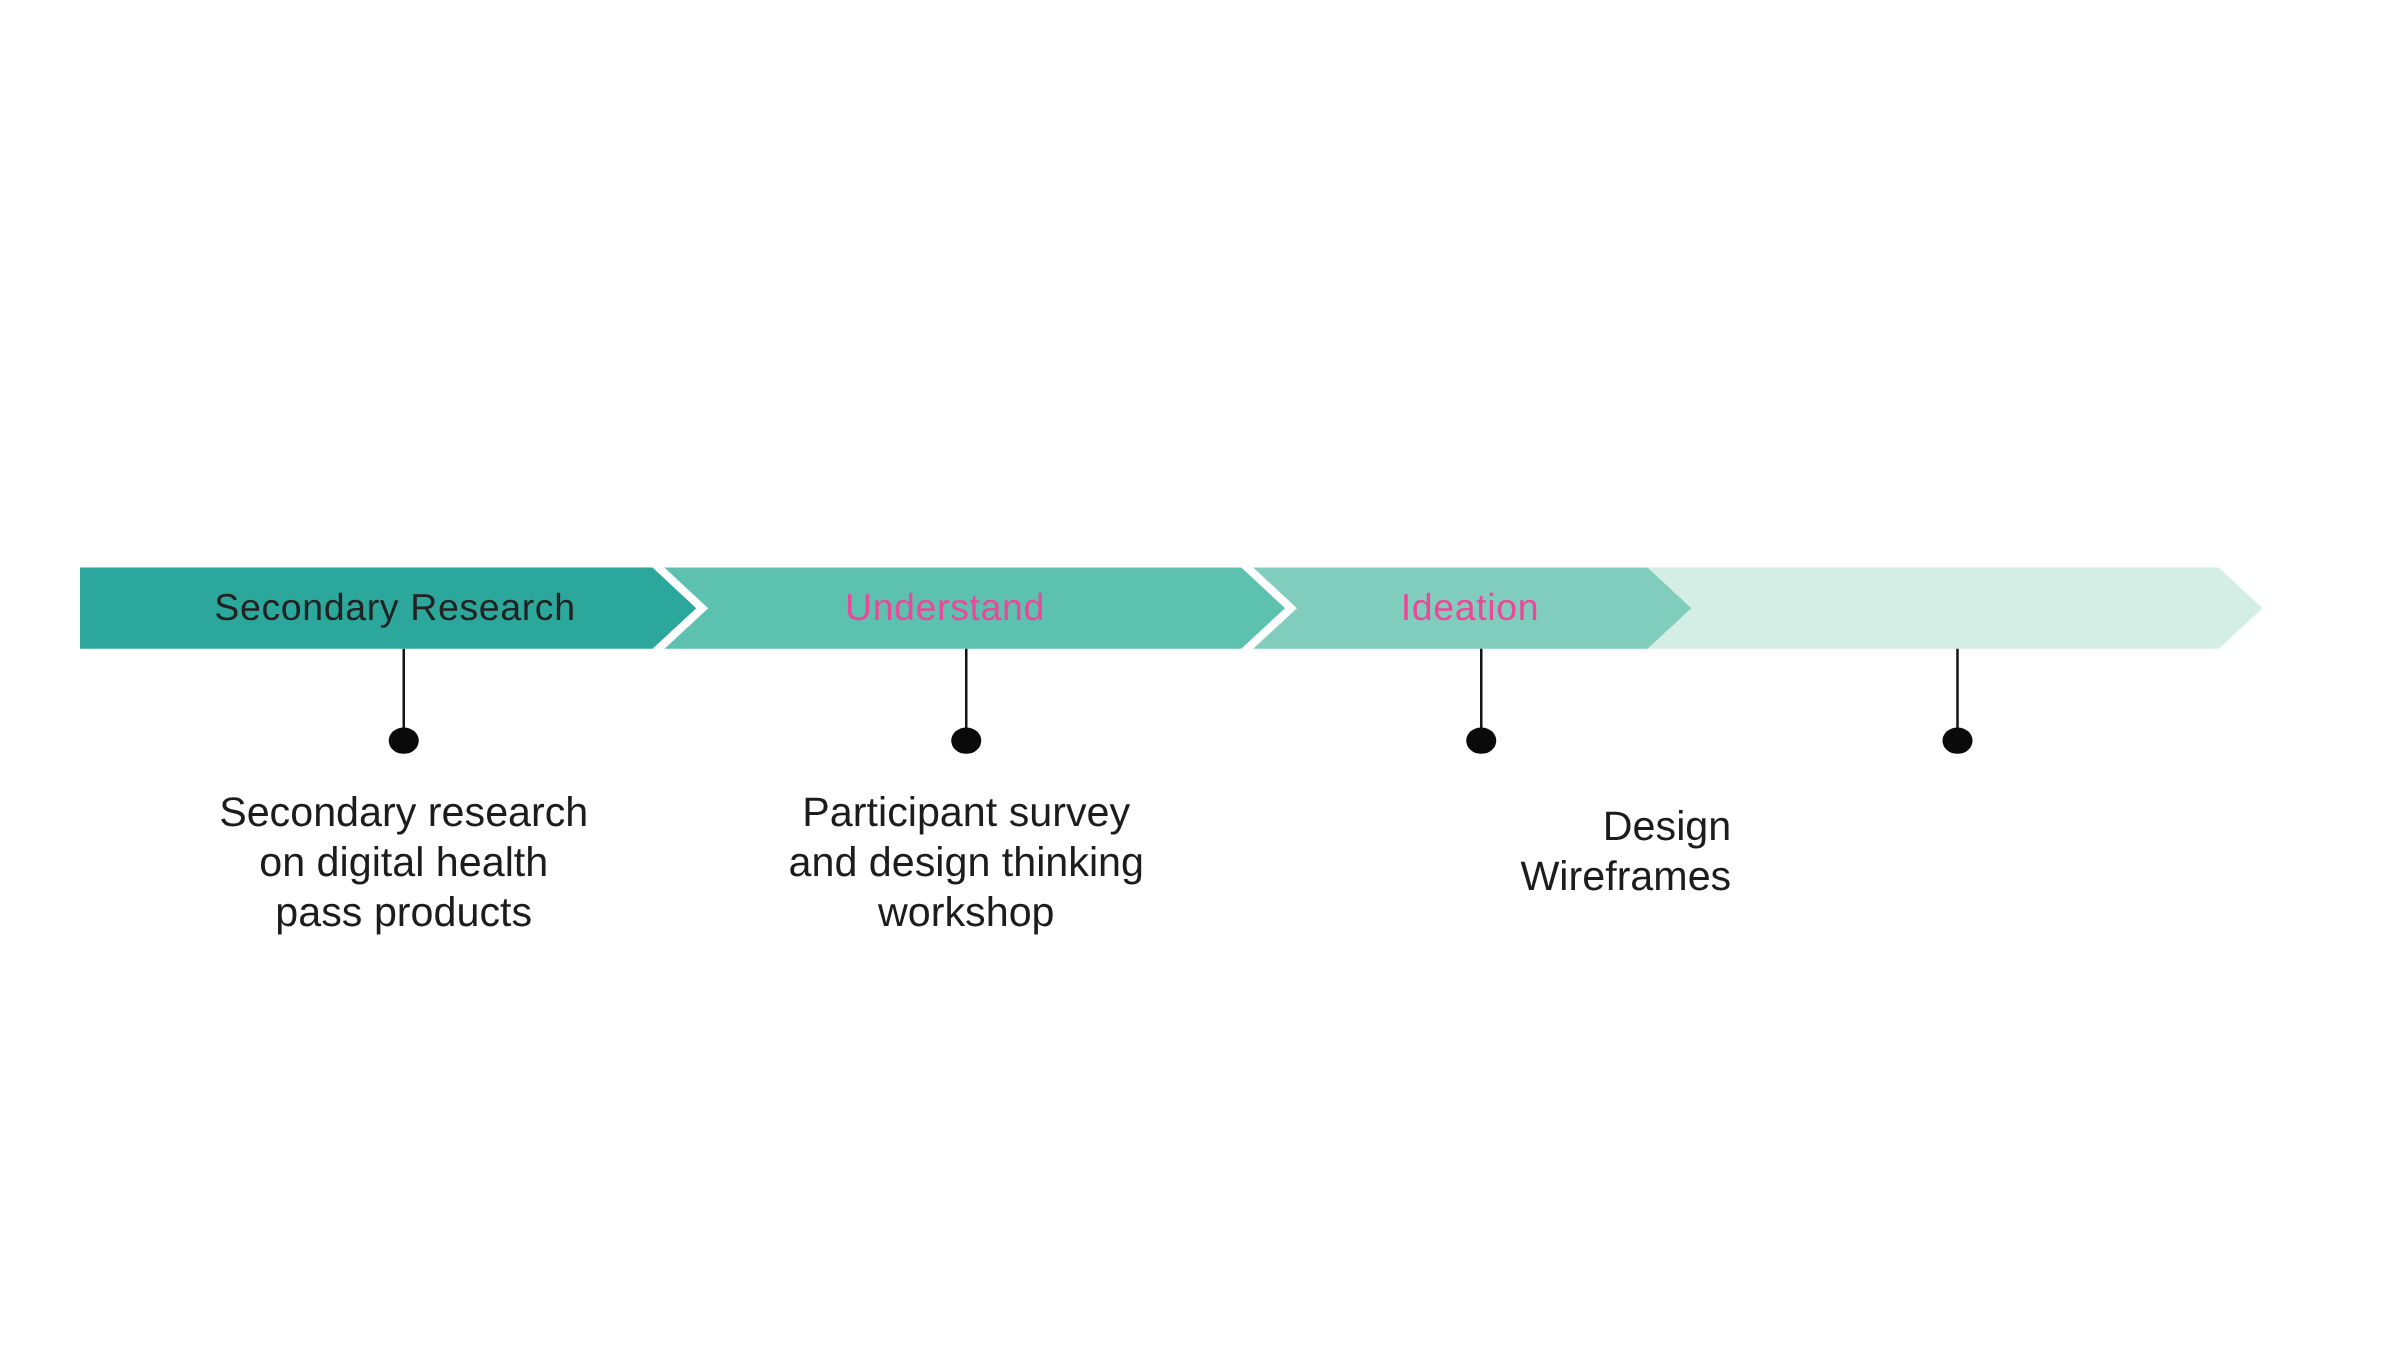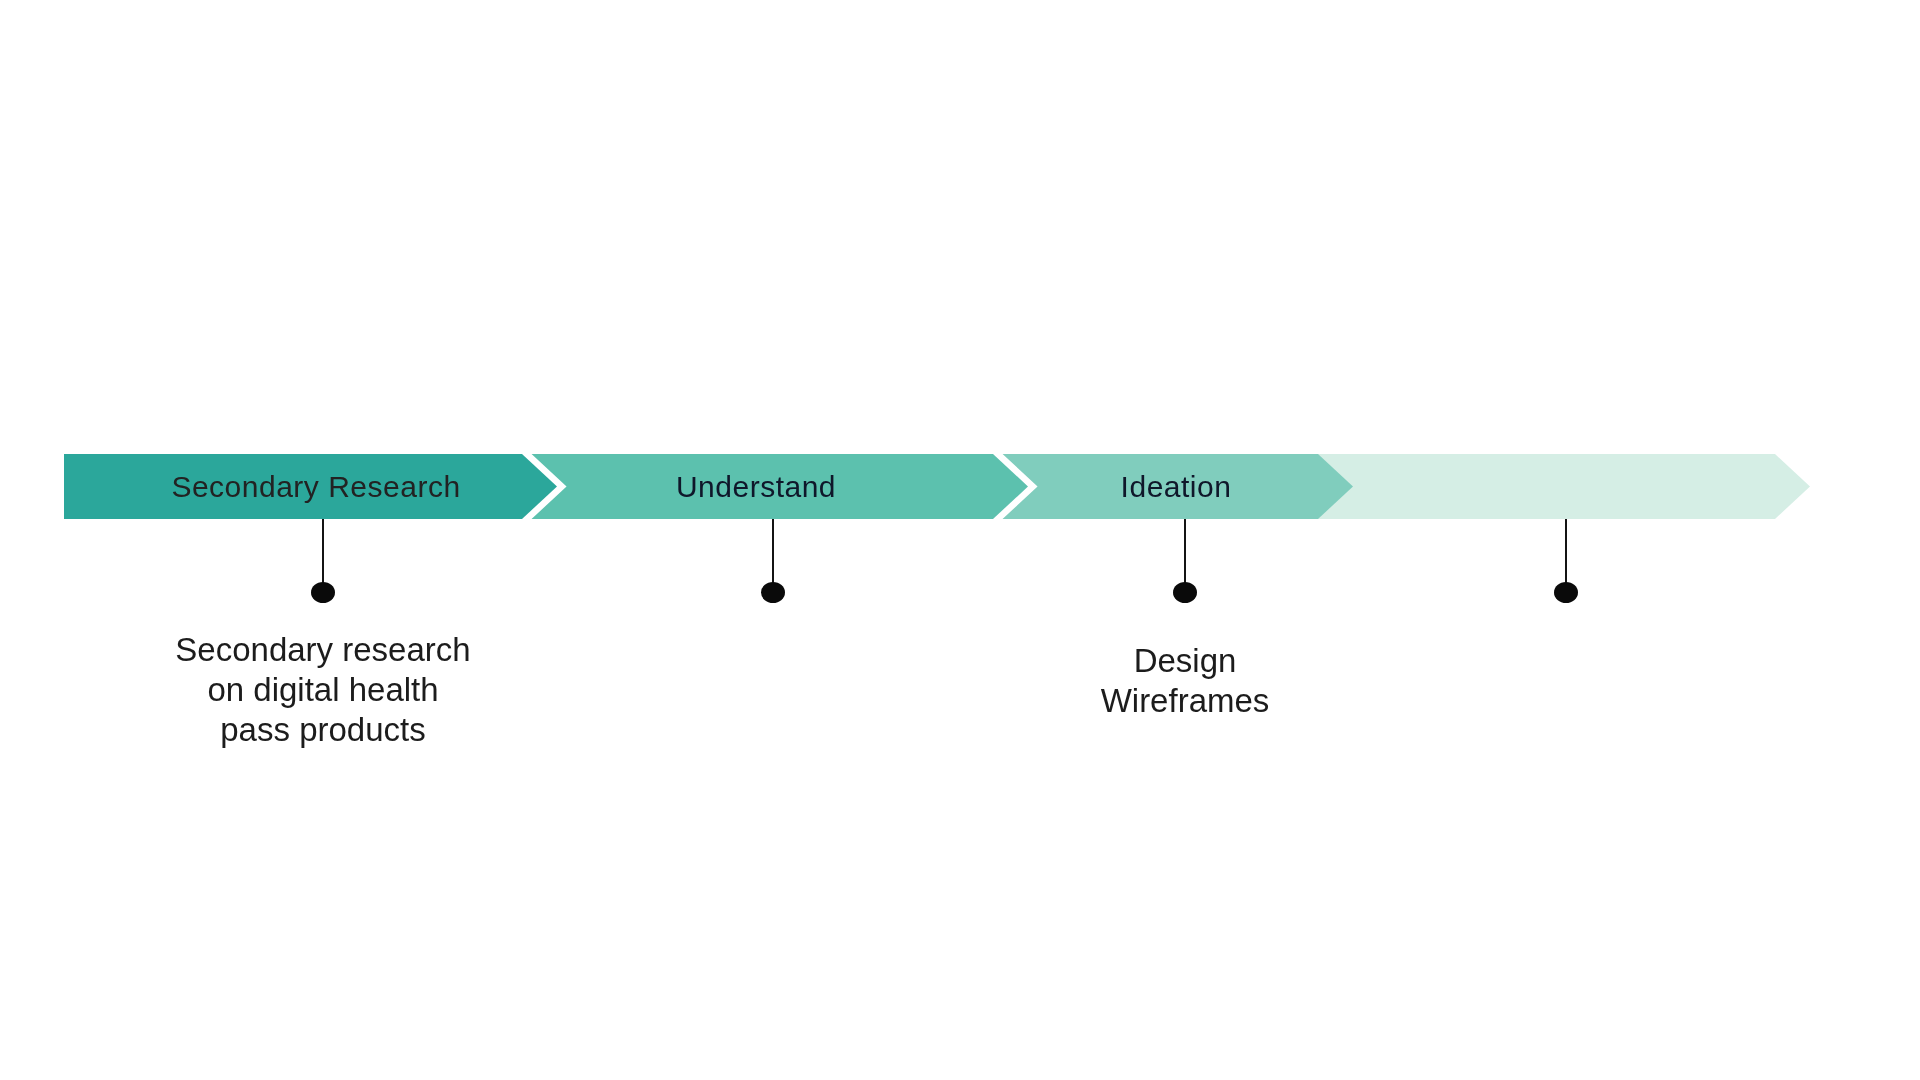--- a/index.html
+++ b/index.html
@@ -23,21 +23,21 @@
     height: 1080px;
   }
   .stage-label {
     position: absolute;
     top: 454px;
     height: 65px;
     line-height: 65px;
     transform: translateX(-50%);
     font-size: 30px;
     letter-spacing: 0.5px;
-    color: #0f172a;
+    color: #ec4899;
     white-space: nowrap;
     text-align: center;
   }
   .stage-label.on-dark { color: #222222; }
   .connector {
     position: absolute;
     top: 519px;
     width: 2px;
     height: 64px;
     margin-left: -1px;
@@ -58,21 +58,21 @@
     transform: translateX(-50%);
     text-align: center;
     font-size: 33px;
     line-height: 40px;
     color: #1c1c1c;
     white-space: pre-line;
   }
   
   .x1 { left: 323px; }
   .x2 { left: 773px; }
-  .x3 { left: 1185px; }
+  .x3 { left: 1185px; text-align: right; }
   .x4 { left: 1566px; }
   .lx1 { left: 316px; }
   .lx2 { left: 756px; }
   .lx3 { left: 1176px; }
   .lx4 { left: 1555px; }
   .desc-row1 { top: 630px; }
   .desc-row2 { top: 641px; }
 </style>
 </head>
 <body>
@@ -96,16 +96,19 @@
   <div class="connector x4"></div>
 
   <div class="marker-dot x1"></div>
   <div class="marker-dot x2"></div>
   <div class="marker-dot x3"></div>
   <div class="marker-dot x4"></div>
 
   <div class="desc desc-row1 x1">Secondary research
 on digital health
 pass products</div>
+  <div class="desc desc-row1 x2">Participant survey
+and design thinking
+workshop</div>
   <div class="desc desc-row2 x3">Design
 Wireframes</div>
 
 </div>
 
 </body></html>

